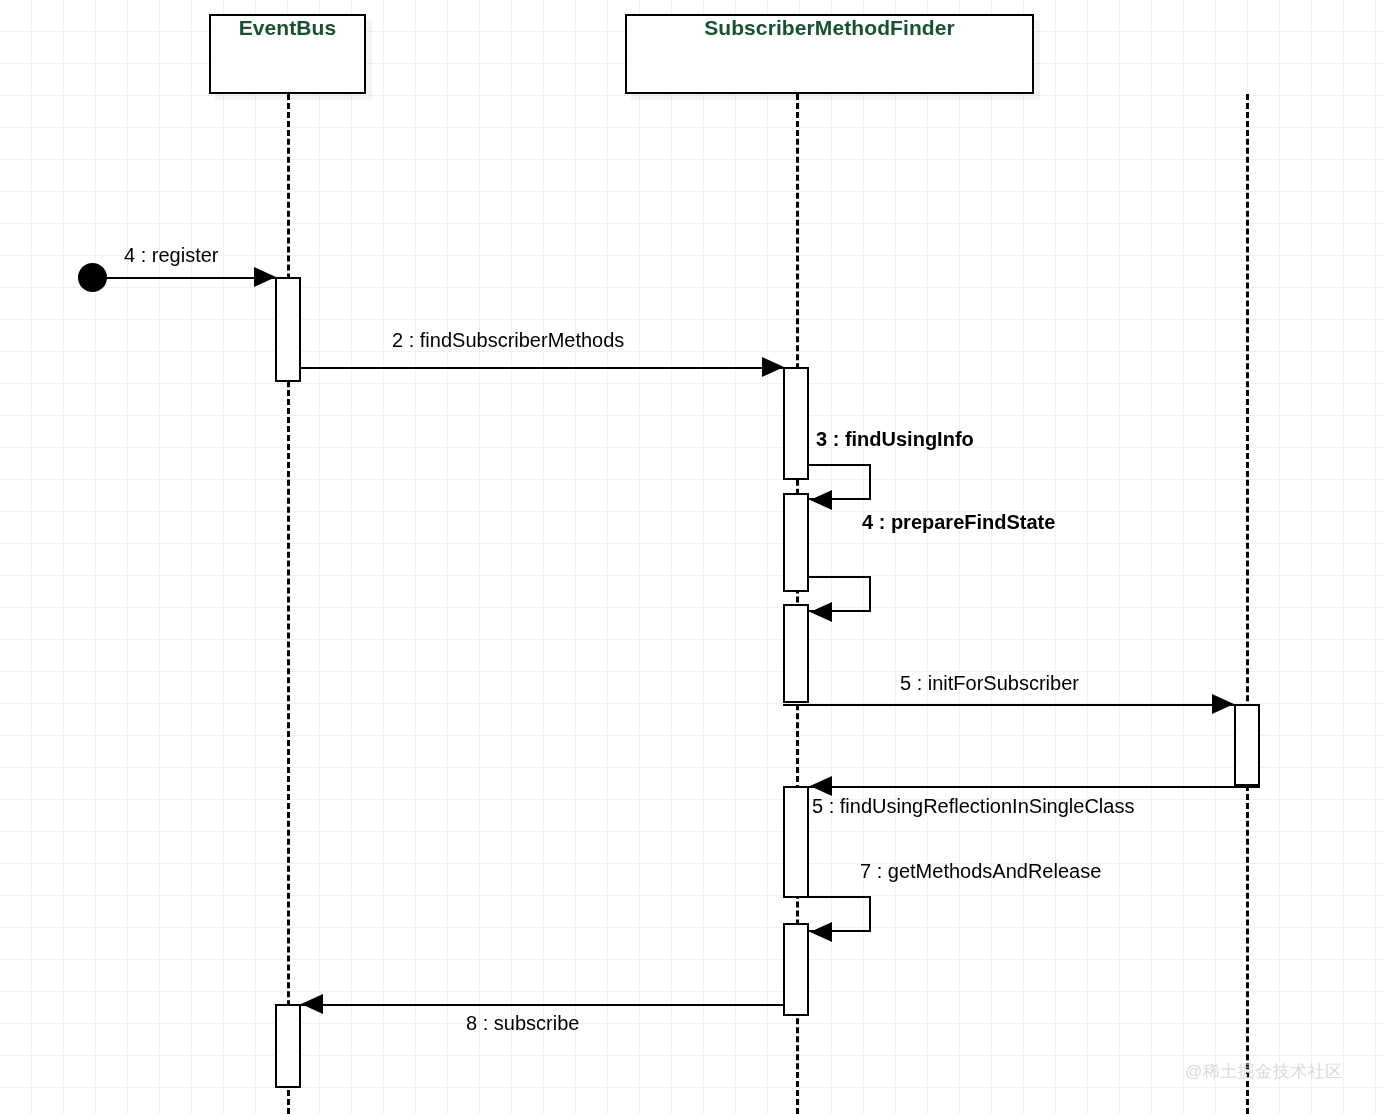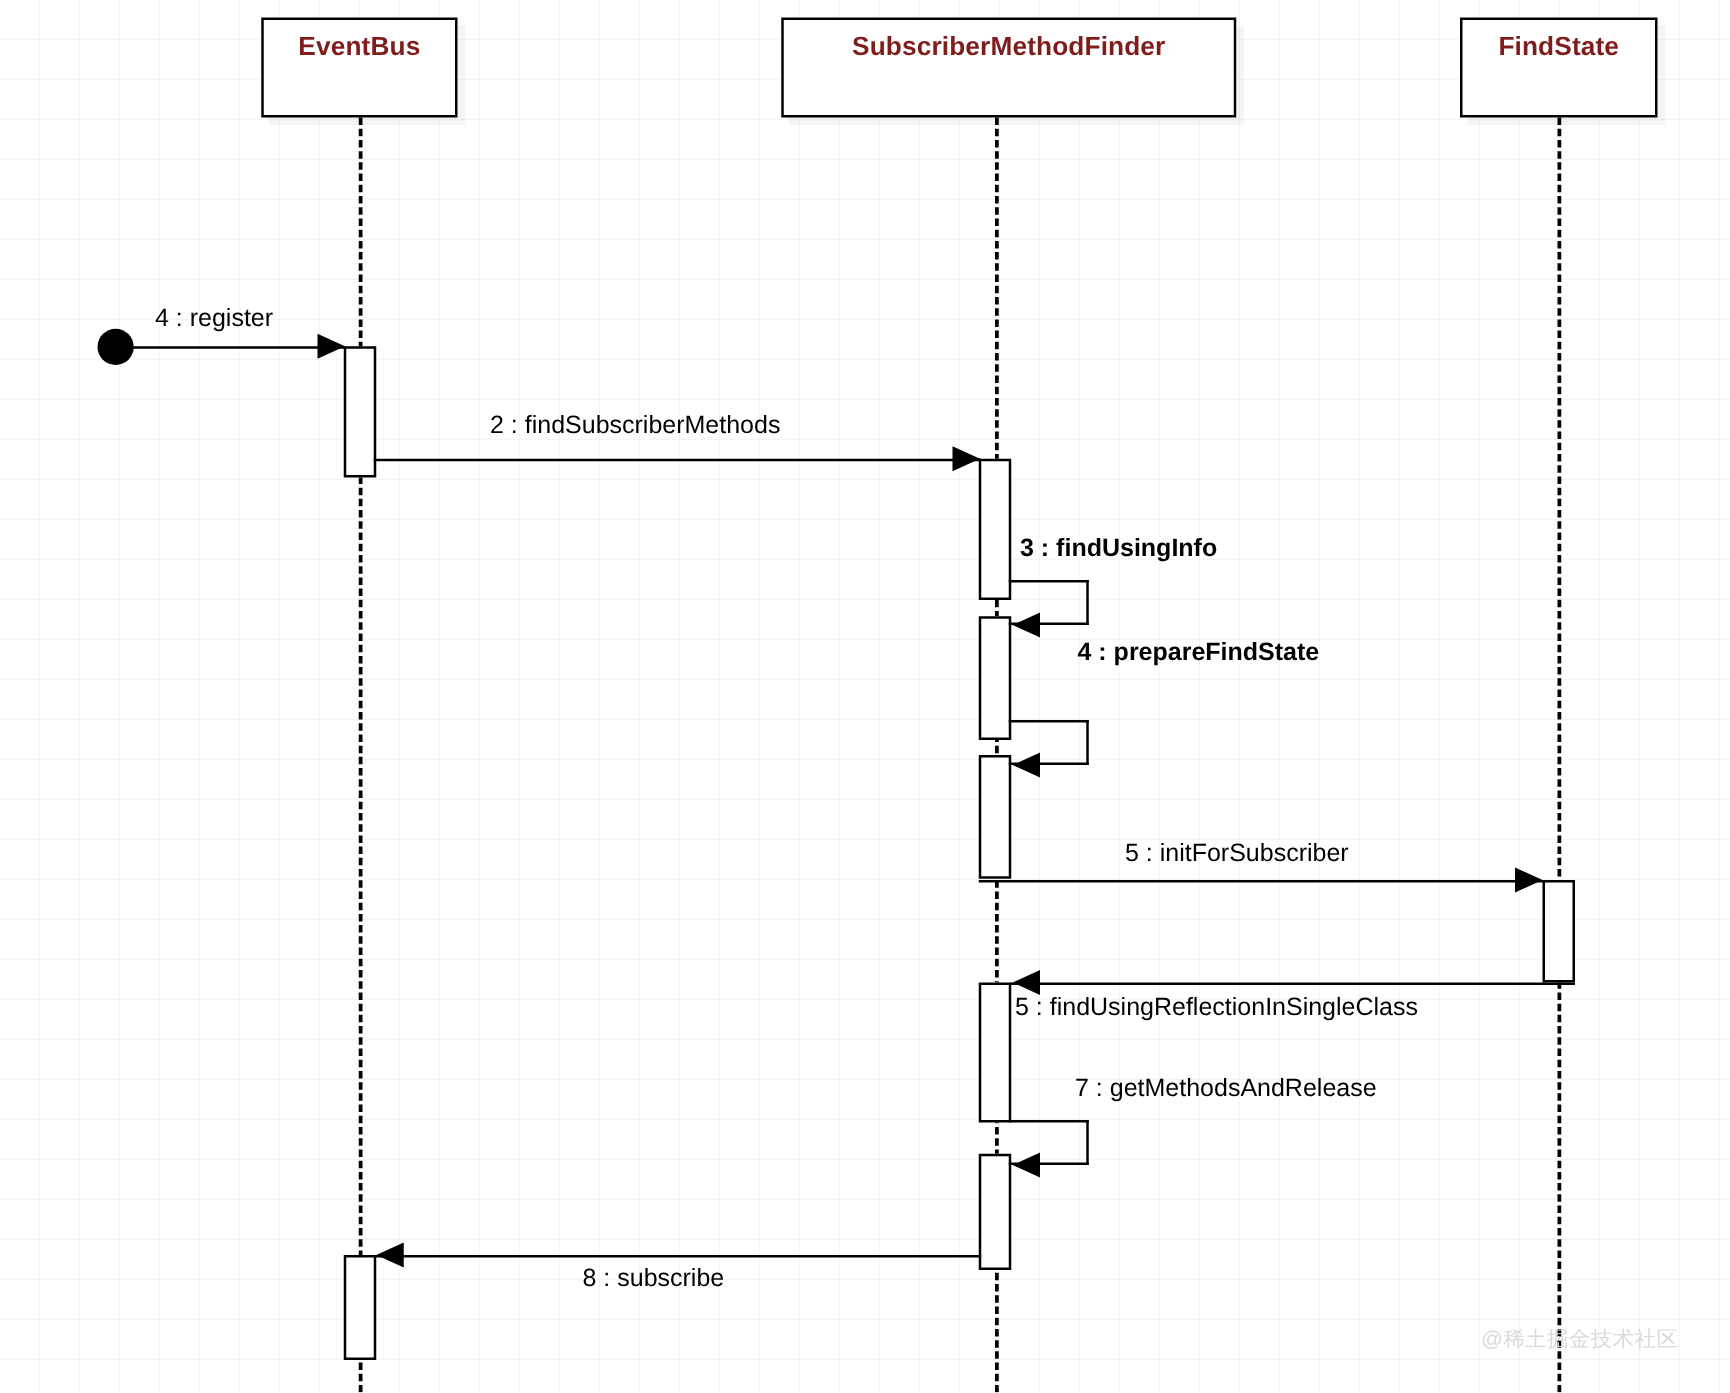--- a/index.html
+++ b/index.html
@@ -28,23 +28,23 @@
     background: #ffffff;
     border: 2px solid #000000;
     box-shadow: 6px 6px 0 rgba(0,0,0,0.045);
     display: flex;
     justify-content: center;
     align-items: flex-start;
   }
   .lifeline-title {
     font-weight: bold;
     font-size: 21px;
-    color: #7f1d1d;
+    color: #14532d;
     line-height: 1;
-    padding-top: 11px;
+    padding-top: 1px;
     white-space: nowrap;
     letter-spacing: 0.1px;
   }
 
   
   .lifeline {
     position: absolute;
     width: 0;
     border-left: 3px dashed #000000;
   }
@@ -120,27 +120,24 @@
 </style>
 </head>
 <body>
 
 <div id="canvas">
 
   <div class="lifeline-box" style="left:209px; top:14px; width:157px; height:80px;">
     <span class="lifeline-title">EventBus</span>
   </div>
 
-  <div class="lifeline-box" style="left:625px; top:14px; width:364px; height:80px;">
+  <div class="lifeline-box" style="left:625px; top:14px; width:409px; height:80px;">
     <span class="lifeline-title">SubscriberMethodFinder</span>
   </div>
 
-  <div class="lifeline-box" style="left:1168px; top:14px; width:158px; height:80px;">
-    <span class="lifeline-title">FindState</span>
-  </div>
 
   <div class="lifeline" style="left:287px; top:94px; height:1020px;"></div>
   <div class="lifeline" style="left:796px; top:94px; height:1020px;"></div>
   <div class="lifeline" style="left:1246px; top:94px; height:1020px;"></div>
 
   <div class="activation" style="left:275px; top:277px; width:26px; height:105px;"></div>
 
   <div class="activation" style="left:275px; top:1004px; width:26px; height:84px;"></div>
 
   <div class="activation" style="left:783px; top:367px; width:26px; height:113px;"></div>

